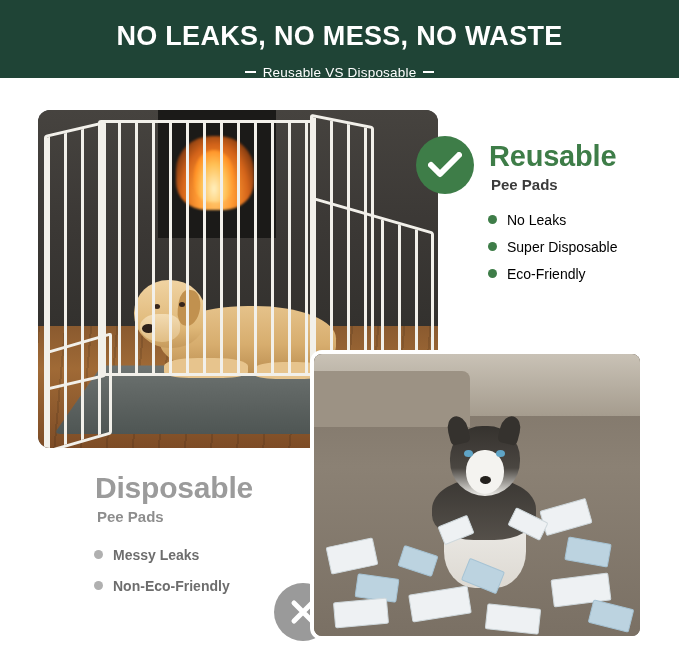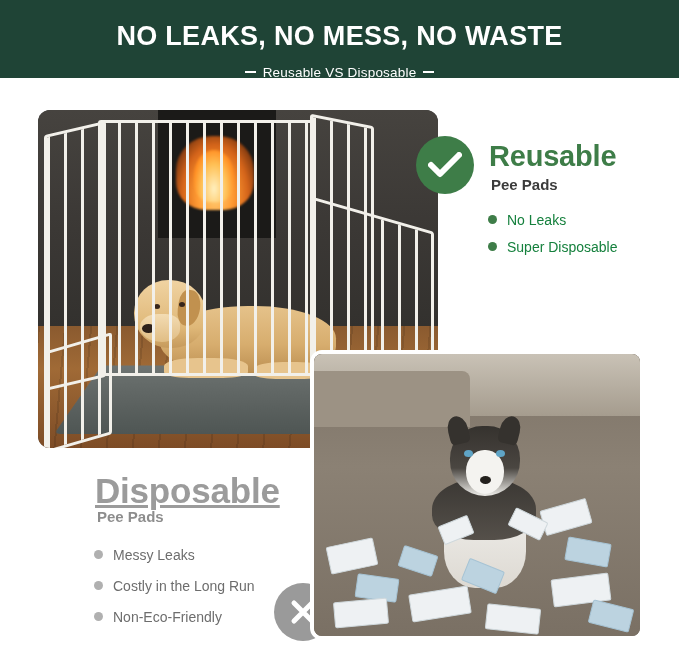--- a/index.html
+++ b/index.html
@@ -188,35 +188,35 @@
     position: absolute; left: 491px; top: 98px;
     font-size: 15px; font-weight: bold; color: #3b3b3b;
     white-space: nowrap;
   }
   .reusable-list { position: absolute; left: 488px; top: 128px; width: 180px; }
   .r-item { display: flex; align-items: center; height: 27px; }
   .r-dot {
     width: 9px; height: 9px; border-radius: 50%; background: #3e7d48;
     margin-right: 10px; flex: 0 0 auto;
   }
-  .r-label { font-size: 14px; color: #15803d; white-space: nowrap; }
+  .r-label { font-size: 14px; color: #000000; white-space: nowrap; }
 
   
   .disposable-title {
     position: absolute; left: 95px; top: 393px;
-    font-size: 35px; font-weight: bold; color: #9b9b9b;
-    letter-spacing: -0.2px; white-space: nowrap; text-decoration: underline;
+    font-size: 30px; font-weight: bold; color: #9b9b9b;
+    letter-spacing: -0.2px; white-space: nowrap;
   }
   .disposable-sub {
     position: absolute; left: 97px; top: 430px;
     font-size: 15px; font-weight: bold; color: #8d8d8d;
     white-space: nowrap;
   }
   .disposable-list { position: absolute; left: 94px; top: 461px; width: 230px; }
-  .d-item { display: flex; align-items: center; height: 31px; }
+  .d-item { display: flex; align-items: center; height: 31px; font-weight: bold; }
   .d-dot {
     width: 9px; height: 9px; border-radius: 50%; background: #b0b0b0;
     margin-right: 10px; flex: 0 0 auto;
   }
   .d-label { font-size: 14px; color: #6d6d6d; white-space: nowrap; }
   .cross-badge {
     position: absolute; left: 274px; top: 505px; width: 58px; height: 58px;
     background: #9a9a9a; border-radius: 50%;
     display: flex; align-items: center; justify-content: center;
   }
@@ -345,32 +345,32 @@
   <div class="reusable-sub">Pee Pads</div>
   <div class="reusable-list">
     <div class="r-item">
       <span class="r-dot"></span>
       <span class="r-label">No Leaks</span>
     </div>
     <div class="r-item">
       <span class="r-dot"></span>
       <span class="r-label">Super Disposable</span>
     </div>
+    <div class="r-item">
+      <span class="r-dot"></span>
+      <span class="r-label">Eco-Friendly</span>
+    </div>
   </div>
 
   <div class="disposable-title">Disposable</div>
   <div class="disposable-sub">Pee Pads</div>
   <div class="disposable-list">
     <div class="d-item">
       <span class="d-dot"></span>
       <span class="d-label">Messy Leaks</span>
-    </div>
-    <div class="d-item">
-      <span class="d-dot"></span>
-      <span class="d-label">Costly in the Long Run</span>
     </div>
     <div class="d-item">
       <span class="d-dot"></span>
       <span class="d-label">Non-Eco-Friendly</span>
     </div>
   </div>
 
   <div class="cross-badge">
     <svg width="28" height="28" viewBox="0 0 28 28" aria-hidden="true">
       <path d="M5 5 L23 23 M23 5 L5 23" fill="none" stroke="#ffffff" stroke-width="5" stroke-linecap="round"></path>

